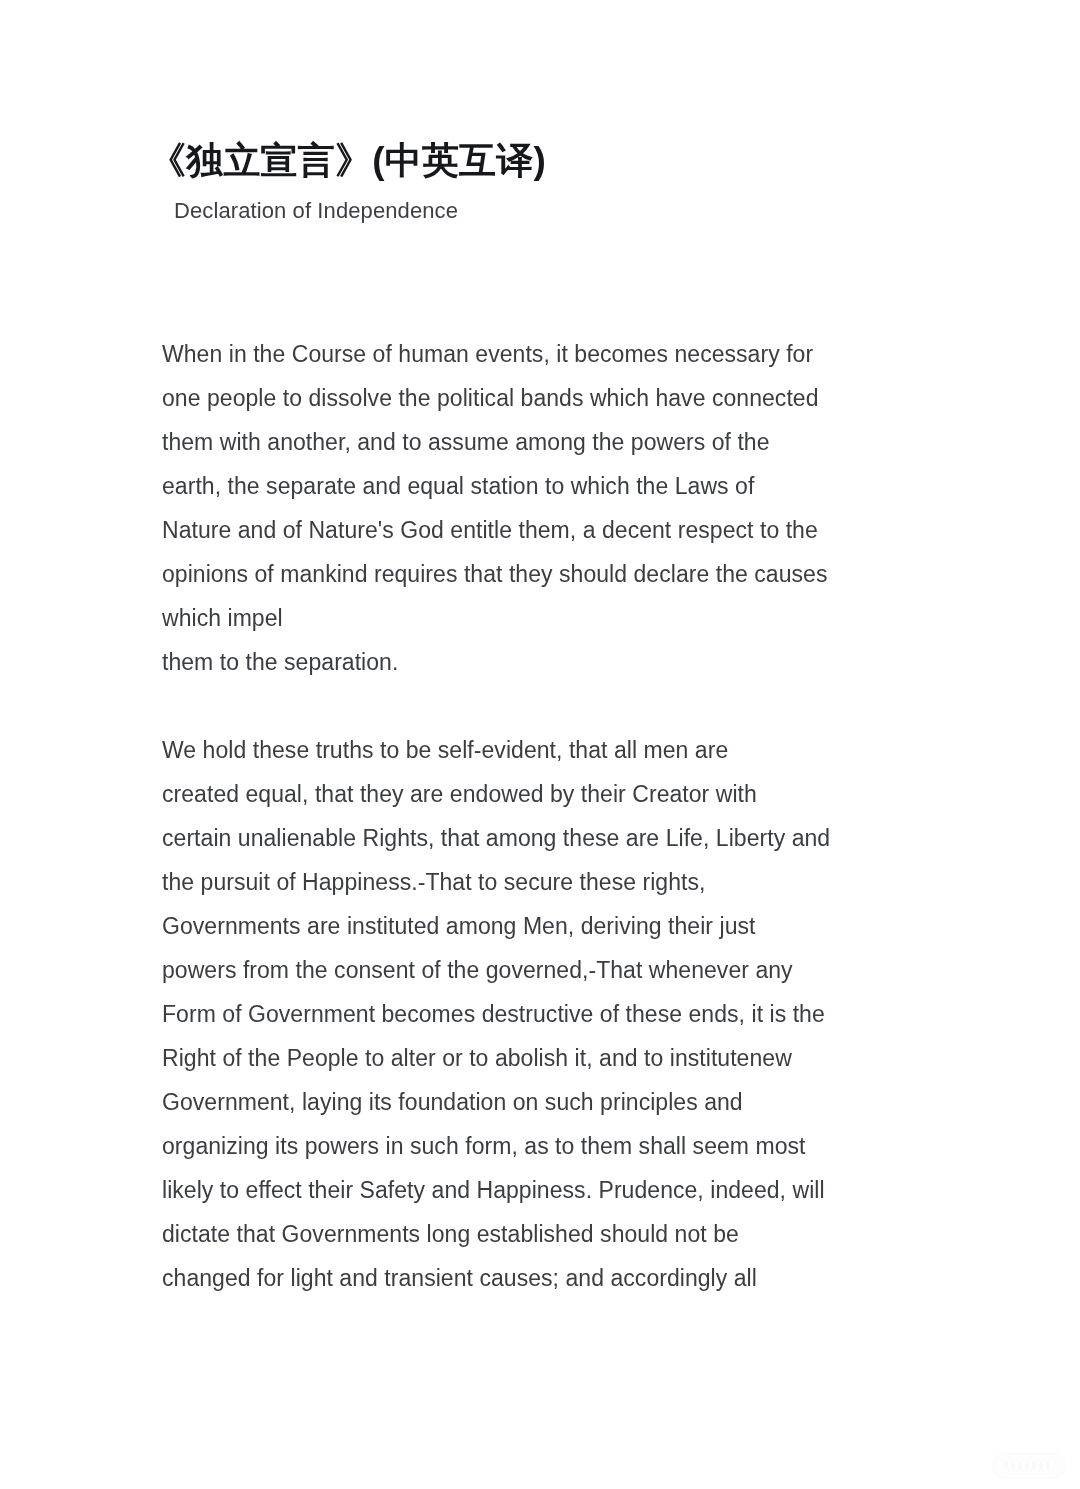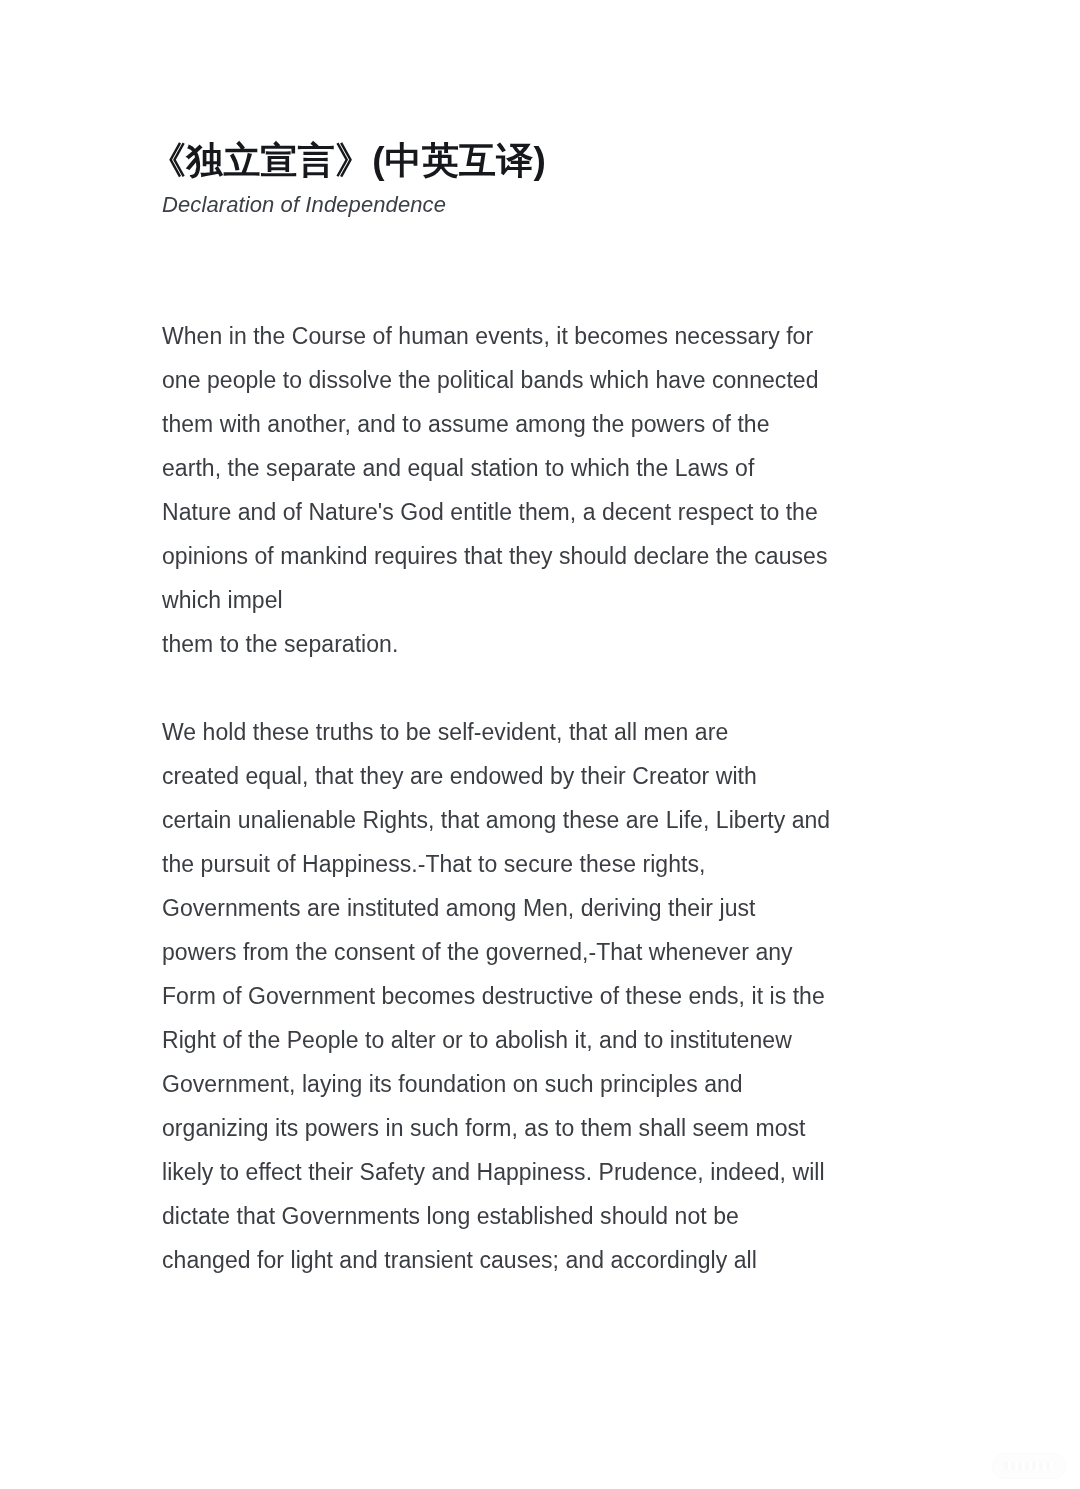--- a/index.html
+++ b/index.html
@@ -35,23 +35,22 @@
     letter-spacing: 0.2px;
     margin: 0 0 6px -13px;
     white-space: nowrap;
   }
 
   .doc-subtitle {
     font-size: 22px;
     font-weight: 400;
     line-height: 1.35;
     color: #3c4046;
-    margin: 0;
+    margin: 12px;
     letter-spacing: 0.1px;
-    font-style: italic;
   }
 
   .para {
     font-size: 23px;
     font-weight: 400;
     line-height: 44px;
     color: #3a3d42;
     margin: 0;
     letter-spacing: 0.05px;
     white-space: pre-wrap;

